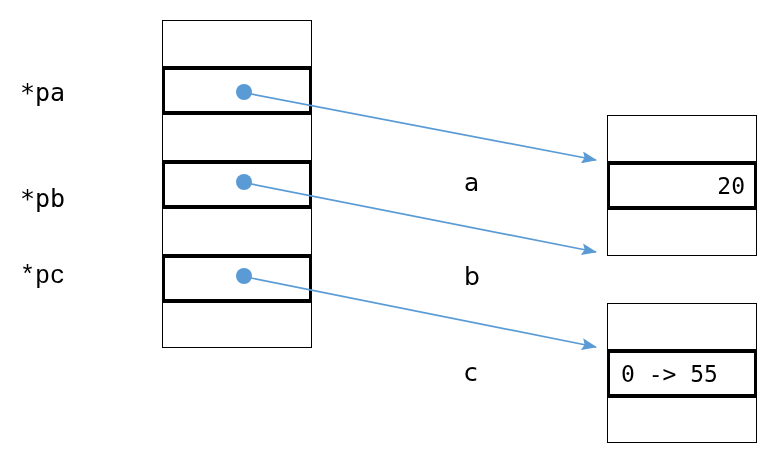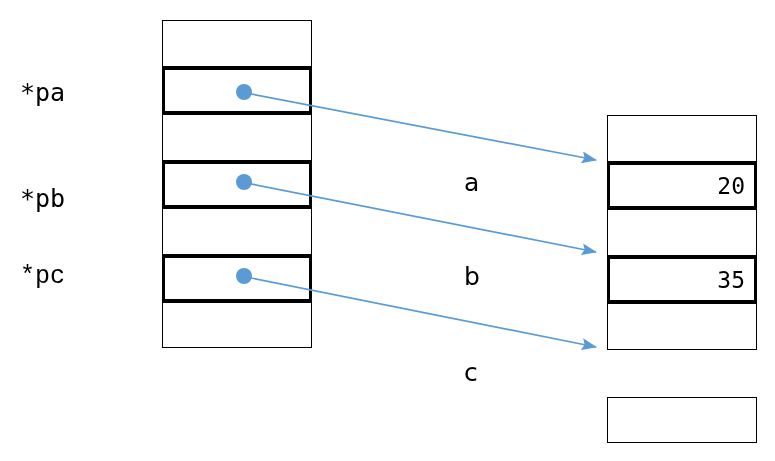--- a/index.html
+++ b/index.html
@@ -131,25 +131,25 @@
   <div class="mem-table" style="left:607px; top:115px; width:150px; height:328px;">
     <div class="mem-cell" style="left:0px; top:0px; width:150px; height:47px;">
       <span class="cell-text"></span>
     </div>
     <div class="mem-cell thick" style="left:0px; top:47px; width:150px; height:47px;">
       <span class="cell-text">20</span>
     </div>
     <div class="mem-cell" style="left:0px; top:94px; width:150px; height:47px;">
       <span class="cell-text"></span>
     </div>
-    <div class="mem-cell thick" style="left:0px; top:141px; width:150px; height:47px;">
-      <span class="cell-text">35</span>
-    </div>
     <div class="mem-cell" style="left:0px; top:188px; width:150px; height:47px;">
       <span class="cell-text"></span>
+    </div>
+    <div class="mem-cell thick left-align" style="left:0px; top:235px; width:150px; height:47px;">
+      <span class="cell-text">0 -&gt; 55</span>
     </div>
     <div class="mem-cell" style="left:0px; top:282px; width:150px; height:46px;">
       <span class="cell-text"></span>
     </div>
   </div>
 
   <svg id="arrow-layer" viewBox="0 0 775 461" width="775" height="461">
     <defs>
       <marker id="ah" markerWidth="9" markerHeight="7" refX="8.4" refY="3.5" orient="auto" markerUnits="strokeWidth">
         <path d="M0,0 L9,3.5 L0,7 L1.6,3.5 Z" fill="#5b9bd5"></path>

